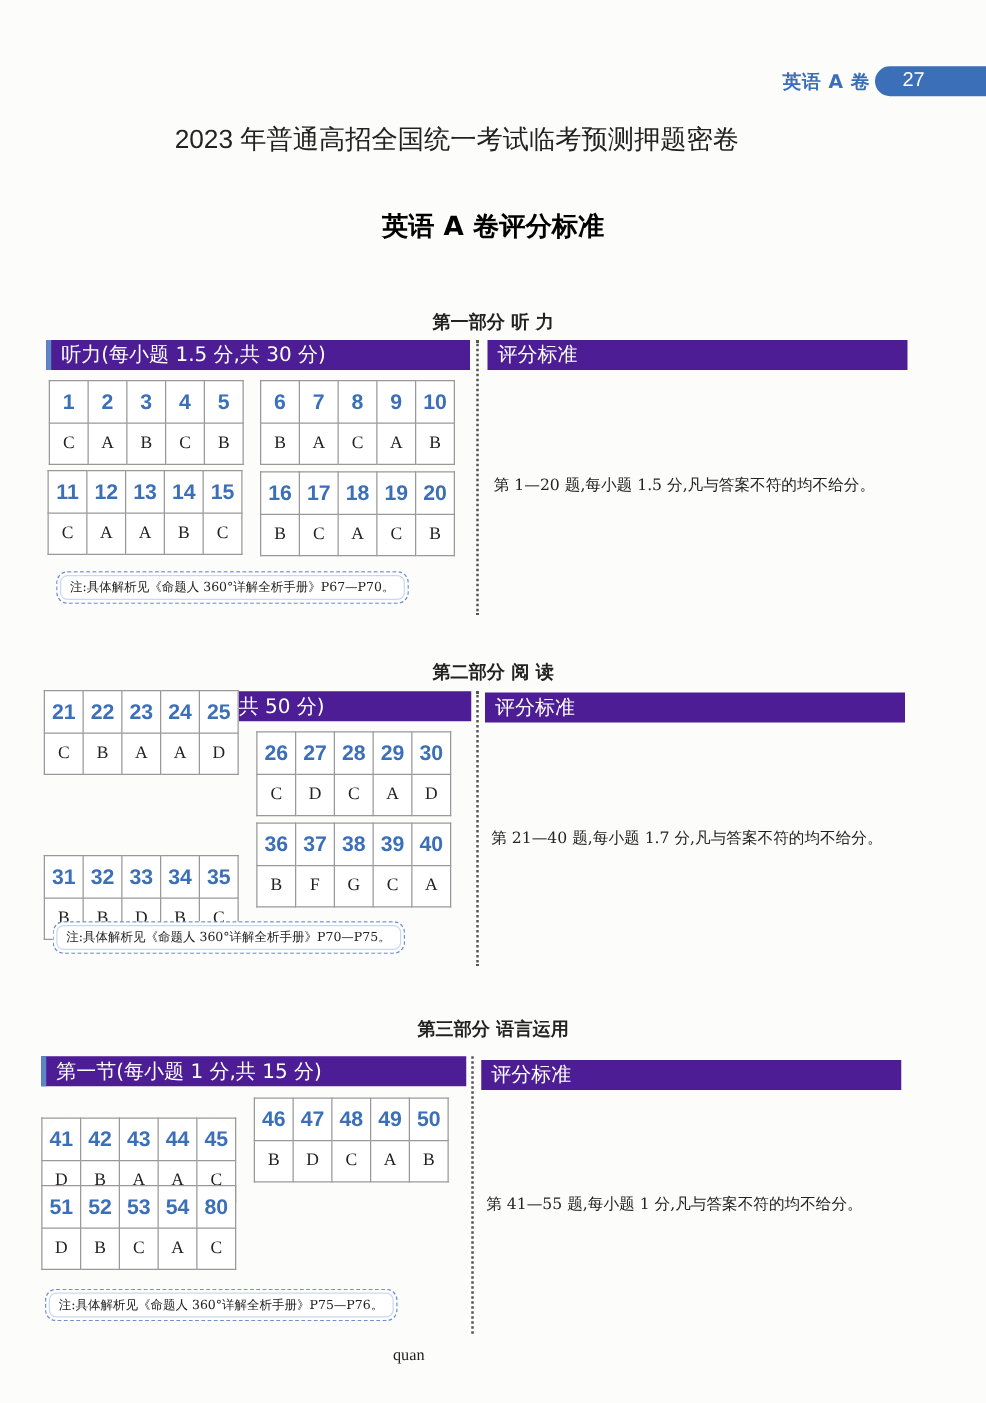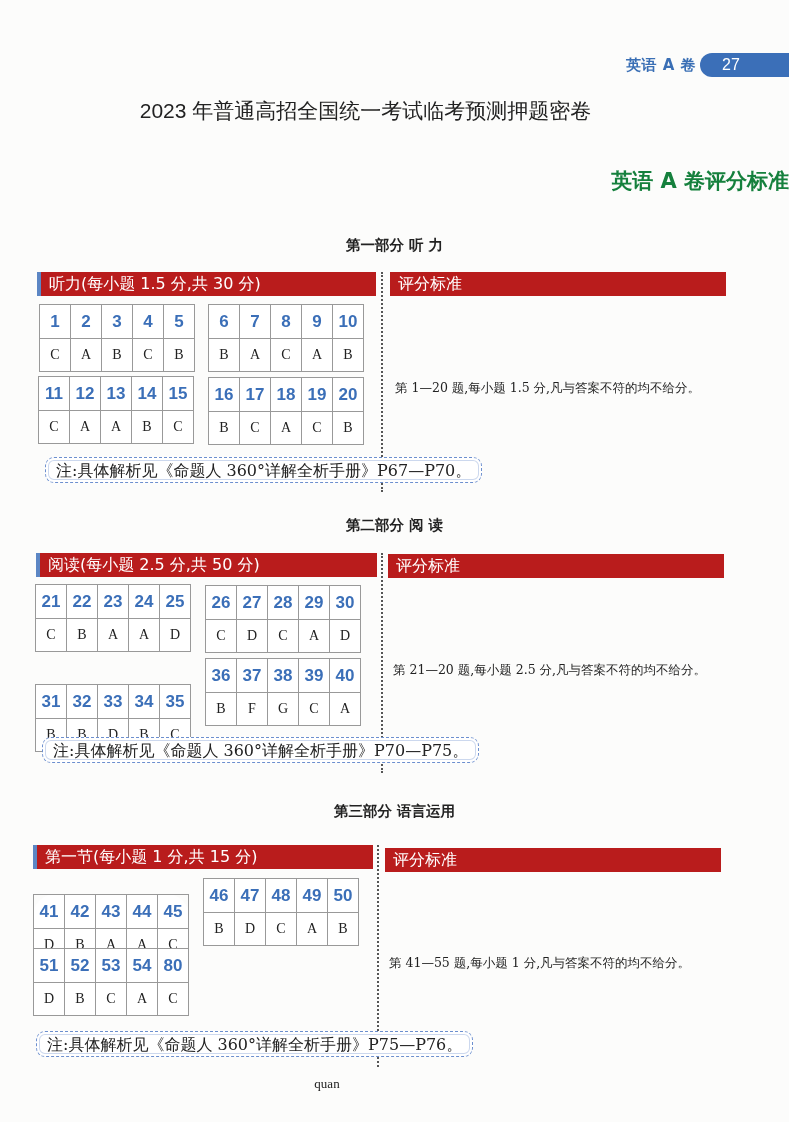--- a/index.html
+++ b/index.html
@@ -14,25 +14,25 @@
   
   .hdr-label { left: 626px; top: 56px; font-size: 15px; font-weight: bold; color: #3a6fb5; letter-spacing: 0.5px; }
   .hdr-badge {
     left: 700px; top: 53px; width: 89px; height: 24px;
     background: #3b6fb8; border-radius: 12px 0 0 12px;
     color: #fff; font-size: 16px; line-height: 24px; padding-left: 22px; box-sizing: border-box;
     font-family: "Liberation Sans", sans-serif;
   }
 
   .main-title { left: 0; width: 731px; top: 97px; text-align: center; font-size: 21px; color: #222; font-family: "Liberation Sans", "DejaVu Sans", sans-serif; }
-  .sub-title { left: 0; width: 789px; top: 167px; text-align: right; font-size: 21px; font-weight: bold; color: #15803d; }
-  .part-title { left: 0; width: 789px; text-align: center; font-size: 14.5px; font-weight: bold; color: #222; }
+  .sub-title { left: 0; width: 789px; top: 167px; text-align: center; font-size: 21px; font-weight: bold; color: #000000; }
+  .part-title { left: 0; width: 789px; text-align: center; font-size: 14.5px; font-weight: bold; color: #222; margin-top: 12px; }
 
   .bar {
-    height: 24px; background: #b91c1c; color: #fff; font-size: 16px; line-height: 24px;
+    height: 24px; background: #4c1d95; color: #fff; font-size: 16px; line-height: 24px;
     padding-left: 8px; box-sizing: border-box; white-space: nowrap; overflow: hidden;
     border-left: 4px solid #5c86c4;
   }
   .bar.right { border-left: none; padding-left: 8px; }
 
   .vdash { width: 0; border-left: 2px dotted #555; }
 
   table.ans {
     position: absolute; border-collapse: collapse; background: #fff;
     border: 1.5px solid #666;
@@ -44,21 +44,21 @@
     height: 33px; color: #3b6fb8; font-weight: bold; font-size: 17px;
     font-family: "Liberation Sans", sans-serif;
   }
   table.ans tr.let td {
     height: 32px; color: #222; font-size: 14px;
     font-family: "Liberation Serif", "DejaVu Serif", serif;
   }
 
   .note {
     border: 1.5px dashed #6c8fcf; border-radius: 9px; background: #fff;
-    font-size: 16px; color: #222; height: 26px; line-height: 26px; padding: 0 10px; box-sizing: border-box;
+    font-size: 10px; color: #222; height: 26px; line-height: 26px; padding: 0 10px; box-sizing: border-box;
     font-family: "DejaVu Serif", "Liberation Serif", serif; white-space: nowrap;
     box-shadow: inset 0 0 0 2px #fff, inset 0 0 0 3px rgba(108,143,207,0.35);
   }
   .rule-text { font-size: 12.5px; color: #222; font-family: "DejaVu Serif", "Liberation Serif", serif; line-height: 22px; }
   .footer { left: 0; width: 654px; top: 1076px; text-align: center; font-size: 13px; color: #222; font-family: "Liberation Serif", serif; }
 </style>
 </head>
 <body>
 
 <div class="abs hdr-label">英语 A 卷</div>
@@ -146,21 +146,21 @@
   </table>
 
 <div class="abs note" style="left:45px; top:457px;">注:具体解析见《命题人 360°详解全析手册》P67—P70。</div>
 <div class="abs rule-text" style="left:395px; top:377px; width:330px;">第 1—20 题,每小题 1.5 分,凡与答案不符的均不给分。</div>
 
 <div class="abs part-title" style="top:516px;">第二部分   阅   读</div>
 <div class="abs bar" style="left:36px; top:553px; width:341px;">阅读(每小题 2.5 分,共 50 分)</div>
 <div class="abs vdash" style="left:381px; top:553px; height:220px;"></div>
 <div class="abs bar right" style="left:388px; top:554px; width:336px;">评分标准</div>
 
-<table class="ans" style="left:35px; top:584px;">
+<table class="ans" style="left:35px; top:552px;">
   <tbody>
       <tr class="num">
         <td>21</td>
         <td>22</td>
         <td>23</td>
         <td>24</td>
         <td>25</td>
       </tr>
   <tr class="let">
         <td>C</td>
@@ -220,21 +220,21 @@
         <td>B</td>
         <td>F</td>
         <td>G</td>
         <td>C</td>
         <td>A</td>
       </tr>
 </tbody>
   </table>
 
 <div class="abs note" style="left:42px; top:737px;">注:具体解析见《命题人 360°详解全析手册》P70—P75。</div>
-<div class="abs rule-text" style="left:393px; top:659px; width:330px;">第 21—20 题,每小题 2.5 分,凡与答案不符的均不给分。</div>
+<div class="abs rule-text" style="left:393px; top:659px; width:330px;">第 21—40 题,每小题 1.7 分,凡与答案不符的均不给分。</div>
 
 <div class="abs part-title" style="top:802px;">第三部分   语言运用</div>
 <div class="abs bar" style="left:33px; top:845px; width:340px;">第一节(每小题 1 分,共 15 分)</div>
 <div class="abs vdash" style="left:377px; top:845px; height:222px;"></div>
 <div class="abs bar right" style="left:385px; top:848px; width:336px;">评分标准</div>
 
 <table class="ans" style="left:33px; top:894px;border-radius:22px;">
   <tbody>
       <tr class="num">
         <td>41</td>

